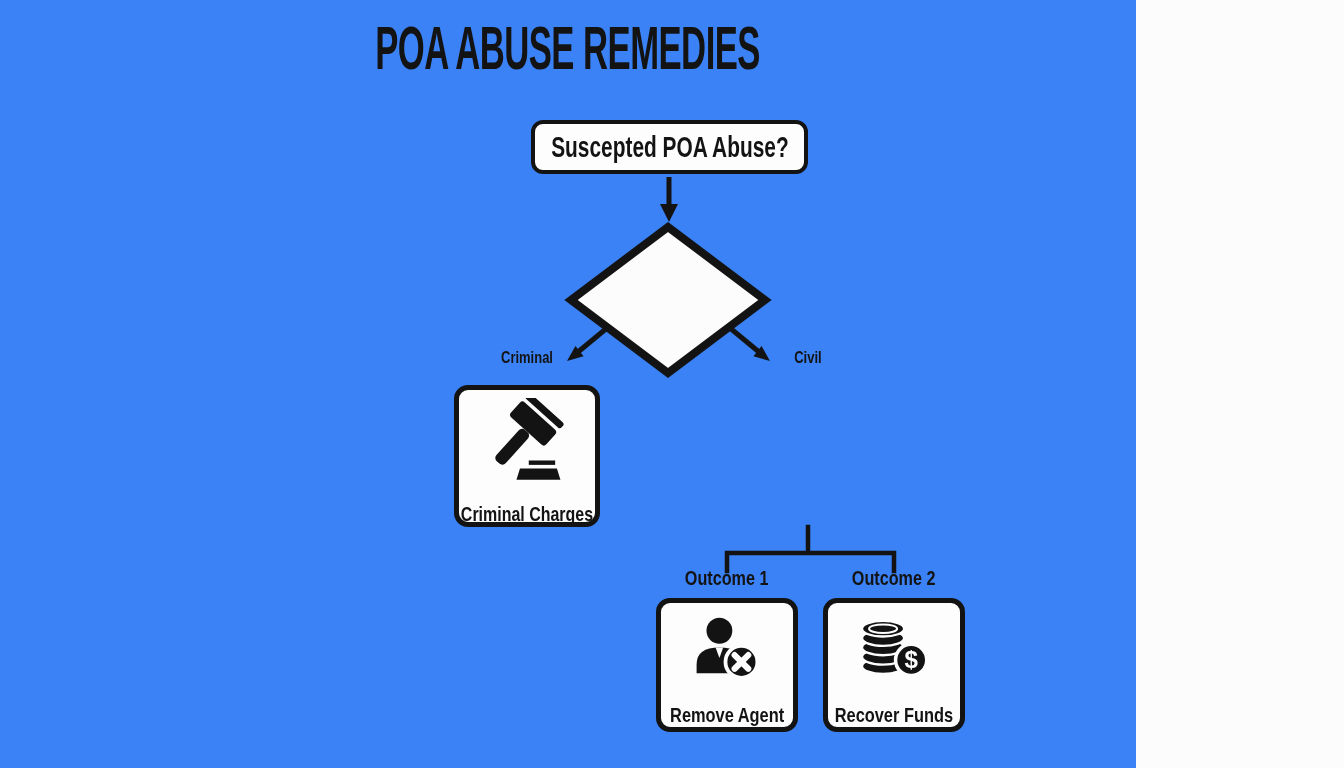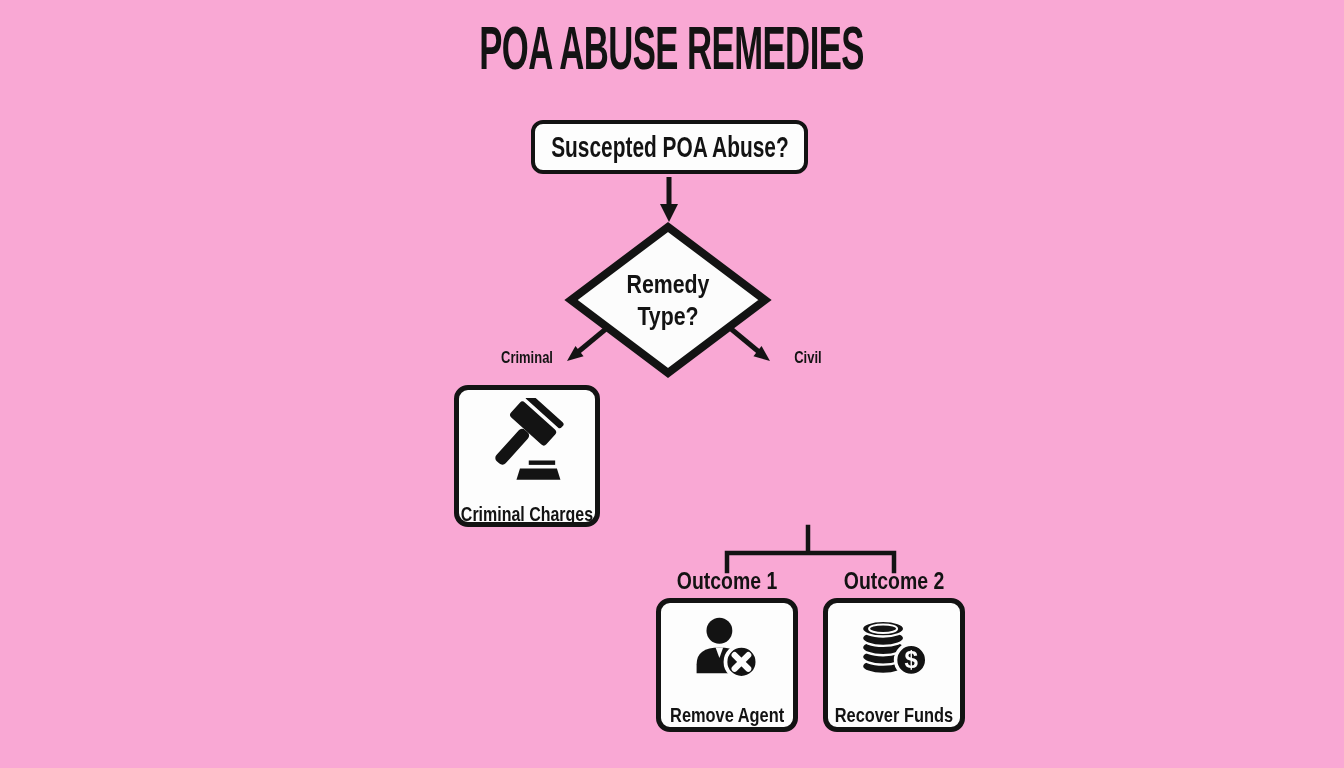--- a/index.html
+++ b/index.html
@@ -1,17 +1,17 @@
 <!DOCTYPE html>
 <html><head>
 <meta charset="utf-8">
 <style>
   html,body { margin:0; padding:0; background:#fcfcfc; }
   .canvas {
-    position:relative; width:1344px; height:768px; background:#f9a8d4;
+    position:relative; width:1136px; height:768px; background:#3b82f6;
     font-family:"Liberation Sans", sans-serif; color:#131313; overflow:hidden;
   }
   .cond { display:inline-block; white-space:nowrap; transform:scaleX(var(--sx,.78)); transform-origin:center; }
   .sx56{--sx:.56} .sx72{--sx:.72} .sx76{--sx:.76} .sx78{--sx:.78} .sx80{--sx:.80} .sx81{--sx:.81}
 
   .title {
     position:absolute; top:12px; left:0; width:100%; text-align:center;
     font-size:62px; font-weight:700; letter-spacing:-1px;
   }
 
@@ -48,21 +48,21 @@
 
   .branch-label {
     position:absolute; top:349px; width:146px; text-align:center;
     font-size:16px; font-weight:700;
   }
   .branch-label.criminal { left:454px; }
   .branch-label.civil    { left:735px; }
 
   .outcome-label {
     position:absolute; top:567px; width:146px; text-align:center;
-    font-size:24px; font-weight:700;
+    font-size:20px; font-weight:700;
   }
   .outcome-label.one { left:654px; }
   .outcome-label.two { left:821px; }
 
   .icon { display:block; }
   .icon svg { display:block; }
 </style>
 </head>
 <body>
 
@@ -93,23 +93,20 @@
       </g>
 
       <path d="M808 527 V553 M727 553 H894 M727 553 V571 M894 553 V571" fill="none" stroke-width="4.5" stroke-linecap="square"></path>
     </g>
   </svg>
 
   <div class="node start-node">
     <span class="cond sx72">Suscepted POA Abuse?</span>
   </div>
 
-  <div class="decision-label">
-    <span class="cond-wrap">Remedy Type?</span>
-  </div>
 
   <div class="branch-label criminal">
     <span class="cond sx81">Criminal</span>
   </div>
   <div class="branch-label civil">
     <span class="cond sx81">Civil</span>
   </div>
 
   <div class="node criminal-node">
     <span class="icon">

